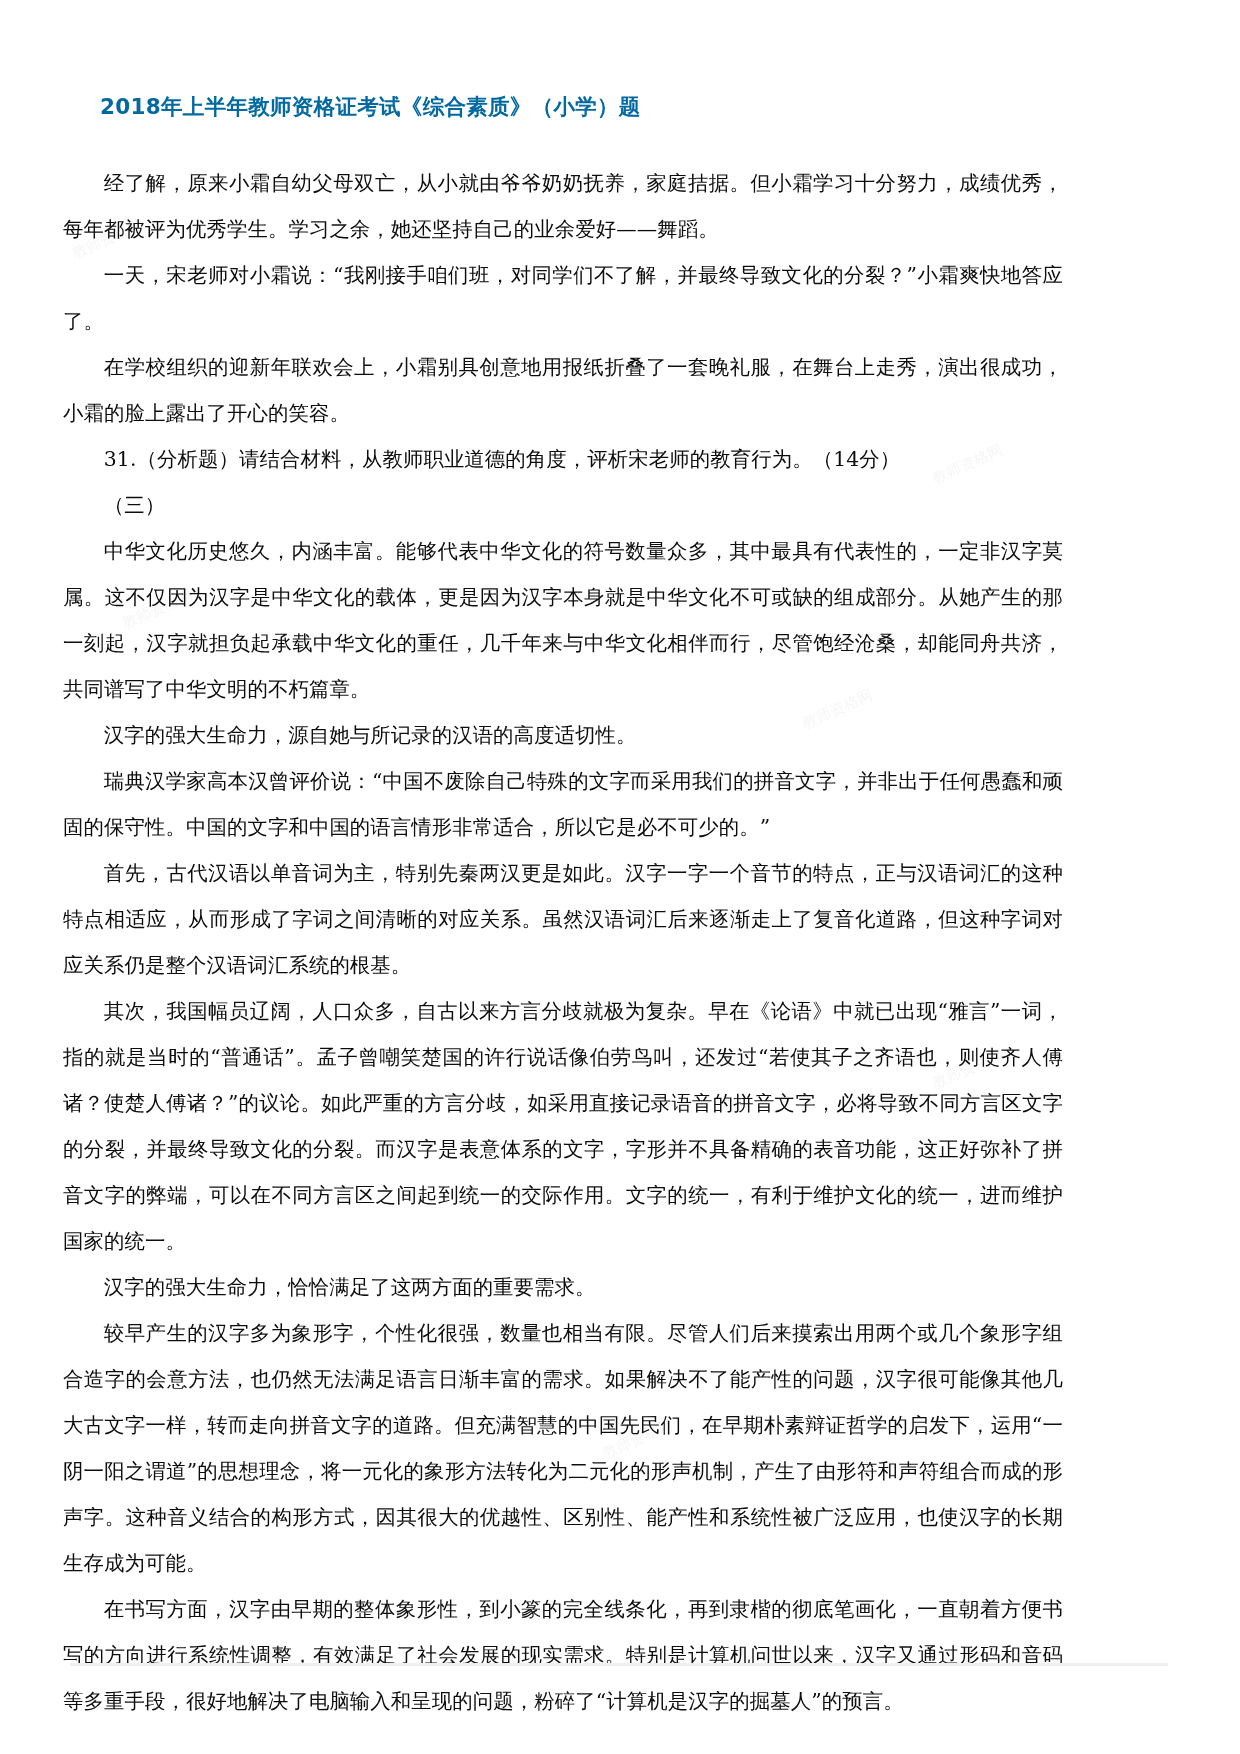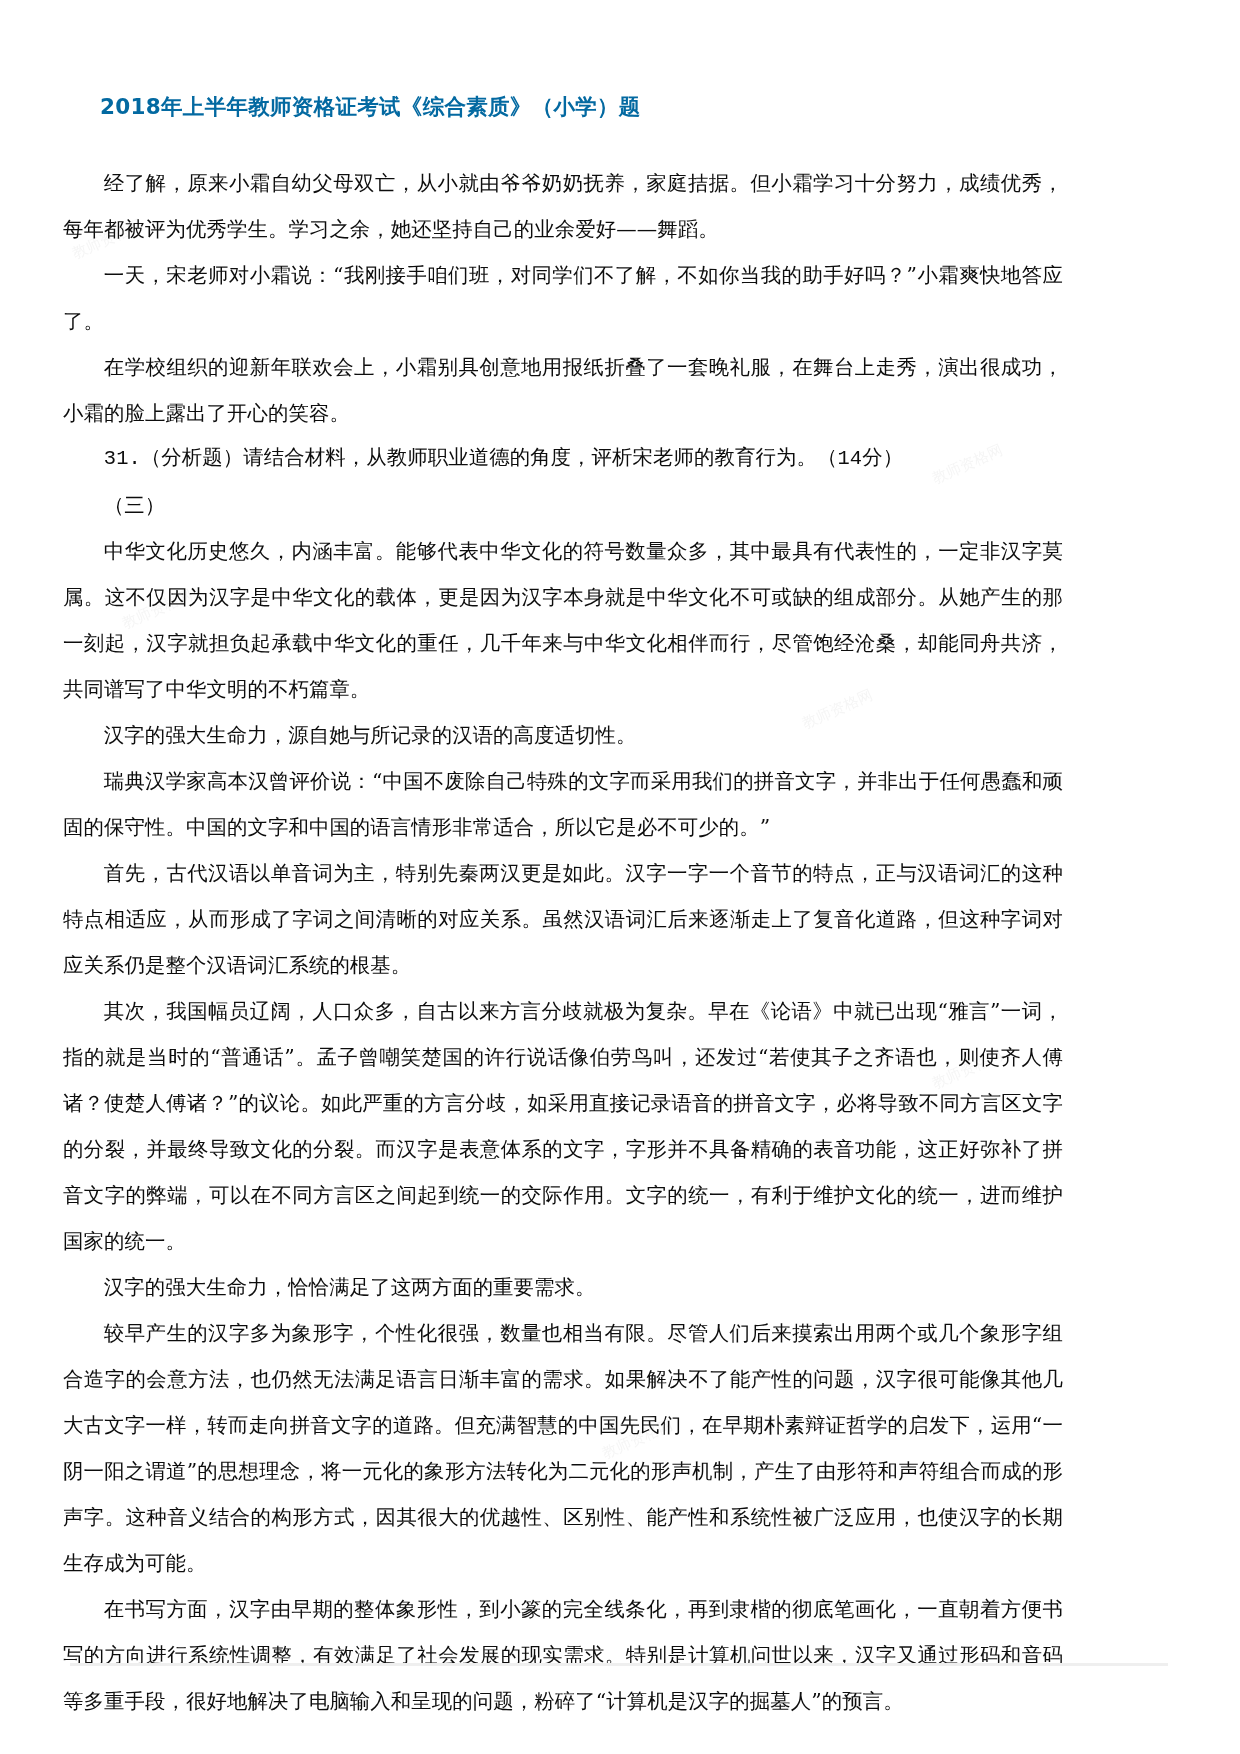--- a/index.html
+++ b/index.html
@@ -59,21 +59,20 @@
 
   
   .question-line {
     font-size: 20.4px;
     line-height: 39.2px;
     text-indent: 0;
     margin-top: 6px;
     margin-left: -13px;
     letter-spacing: 0.1px;
     color: #0d0d0d;
-    font-family: Liberation Mono, monospace;
   }
 
   
   .section-heading {
     text-align: center;
     font-size: 24px;
     line-height: 46px;
     margin: 4px 0 2px 0;
     text-indent: 0;
     letter-spacing: 1px;
@@ -112,21 +111,21 @@
   <div class="watermark" style="left:120px; top:600px;">教师资格网</div>
   <div class="watermark" style="left:800px; top:700px;">教师资格网</div>
   <div class="watermark" style="left:930px; top:1060px;">教师资格网</div>
   <div class="watermark" style="left:600px; top:1430px;">教师资格网</div>
 
   <div class="doc-title">2018年上半年教师资格证考试《综合素质》（小学）题</div>
 
   <div class="body-area">
 
     <p class="para">经了解，原来小霜自幼父母双亡，从小就由爷爷奶奶抚养，家庭拮据。但小霜学习十分努力，成绩优秀，每年都被评为优秀学生。学习之余，她还坚持自己的业余爱好——舞蹈。</p>
-    <p class="para">一天，宋老师对小霜说：“我刚接手咱们班，对同学们不了解，不如你当我的助手好吗？”小霜爽快地答应了。</p>
+    <p class="para">一天，宋老师对小霜说：“我刚接手咱们班，对同学们不了解，并最终导致文化的分裂？”小霜爽快地答应了。</p>
     <p class="para">在学校组织的迎新年联欢会上，小霜别具创意地用报纸折叠了一套晚礼服，在舞台上走秀，演出很成功，小霜的脸上露出了开心的笑容。</p>
 
     <p class="para question-line">31.（分析题）请结合材料，从教师职业道德的角度，评析宋老师的教育行为。（14分）</p>
 
     <p class="para section-heading">（三）</p>
 
     <p class="para">中华文化历史悠久，内涵丰富。能够代表中华文化的符号数量众多，其中最具有代表性的，一定非汉字莫属。这不仅因为汉字是中华文化的载体，更是因为汉字本身就是中华文化不可或缺的组成部分。从她产生的那一刻起，汉字就担负起承载中华文化的重任，几千年来与中华文化相伴而行，尽管饱经沧桑，却能同舟共济，共同谱写了中华文明的不朽篇章。</p>
     <p class="para">汉字的强大生命力，源自她与所记录的汉语的高度适切性。</p>
     <p class="para">瑞典汉学家高本汉曾评价说：“中国不废除自己特殊的文字而采用我们的拼音文字，并非出于任何愚蠢和顽固的保守性。中国的文字和中国的语言情形非常适合，所以它是必不可少的。”</p>
     <p class="para">首先，古代汉语以单音词为主，特别先秦两汉更是如此。汉字一字一个音节的特点，正与汉语词汇的这种特点相适应，从而形成了字词之间清晰的对应关系。虽然汉语词汇后来逐渐走上了复音化道路，但这种字词对应关系仍是整个汉语词汇系统的根基。</p>

